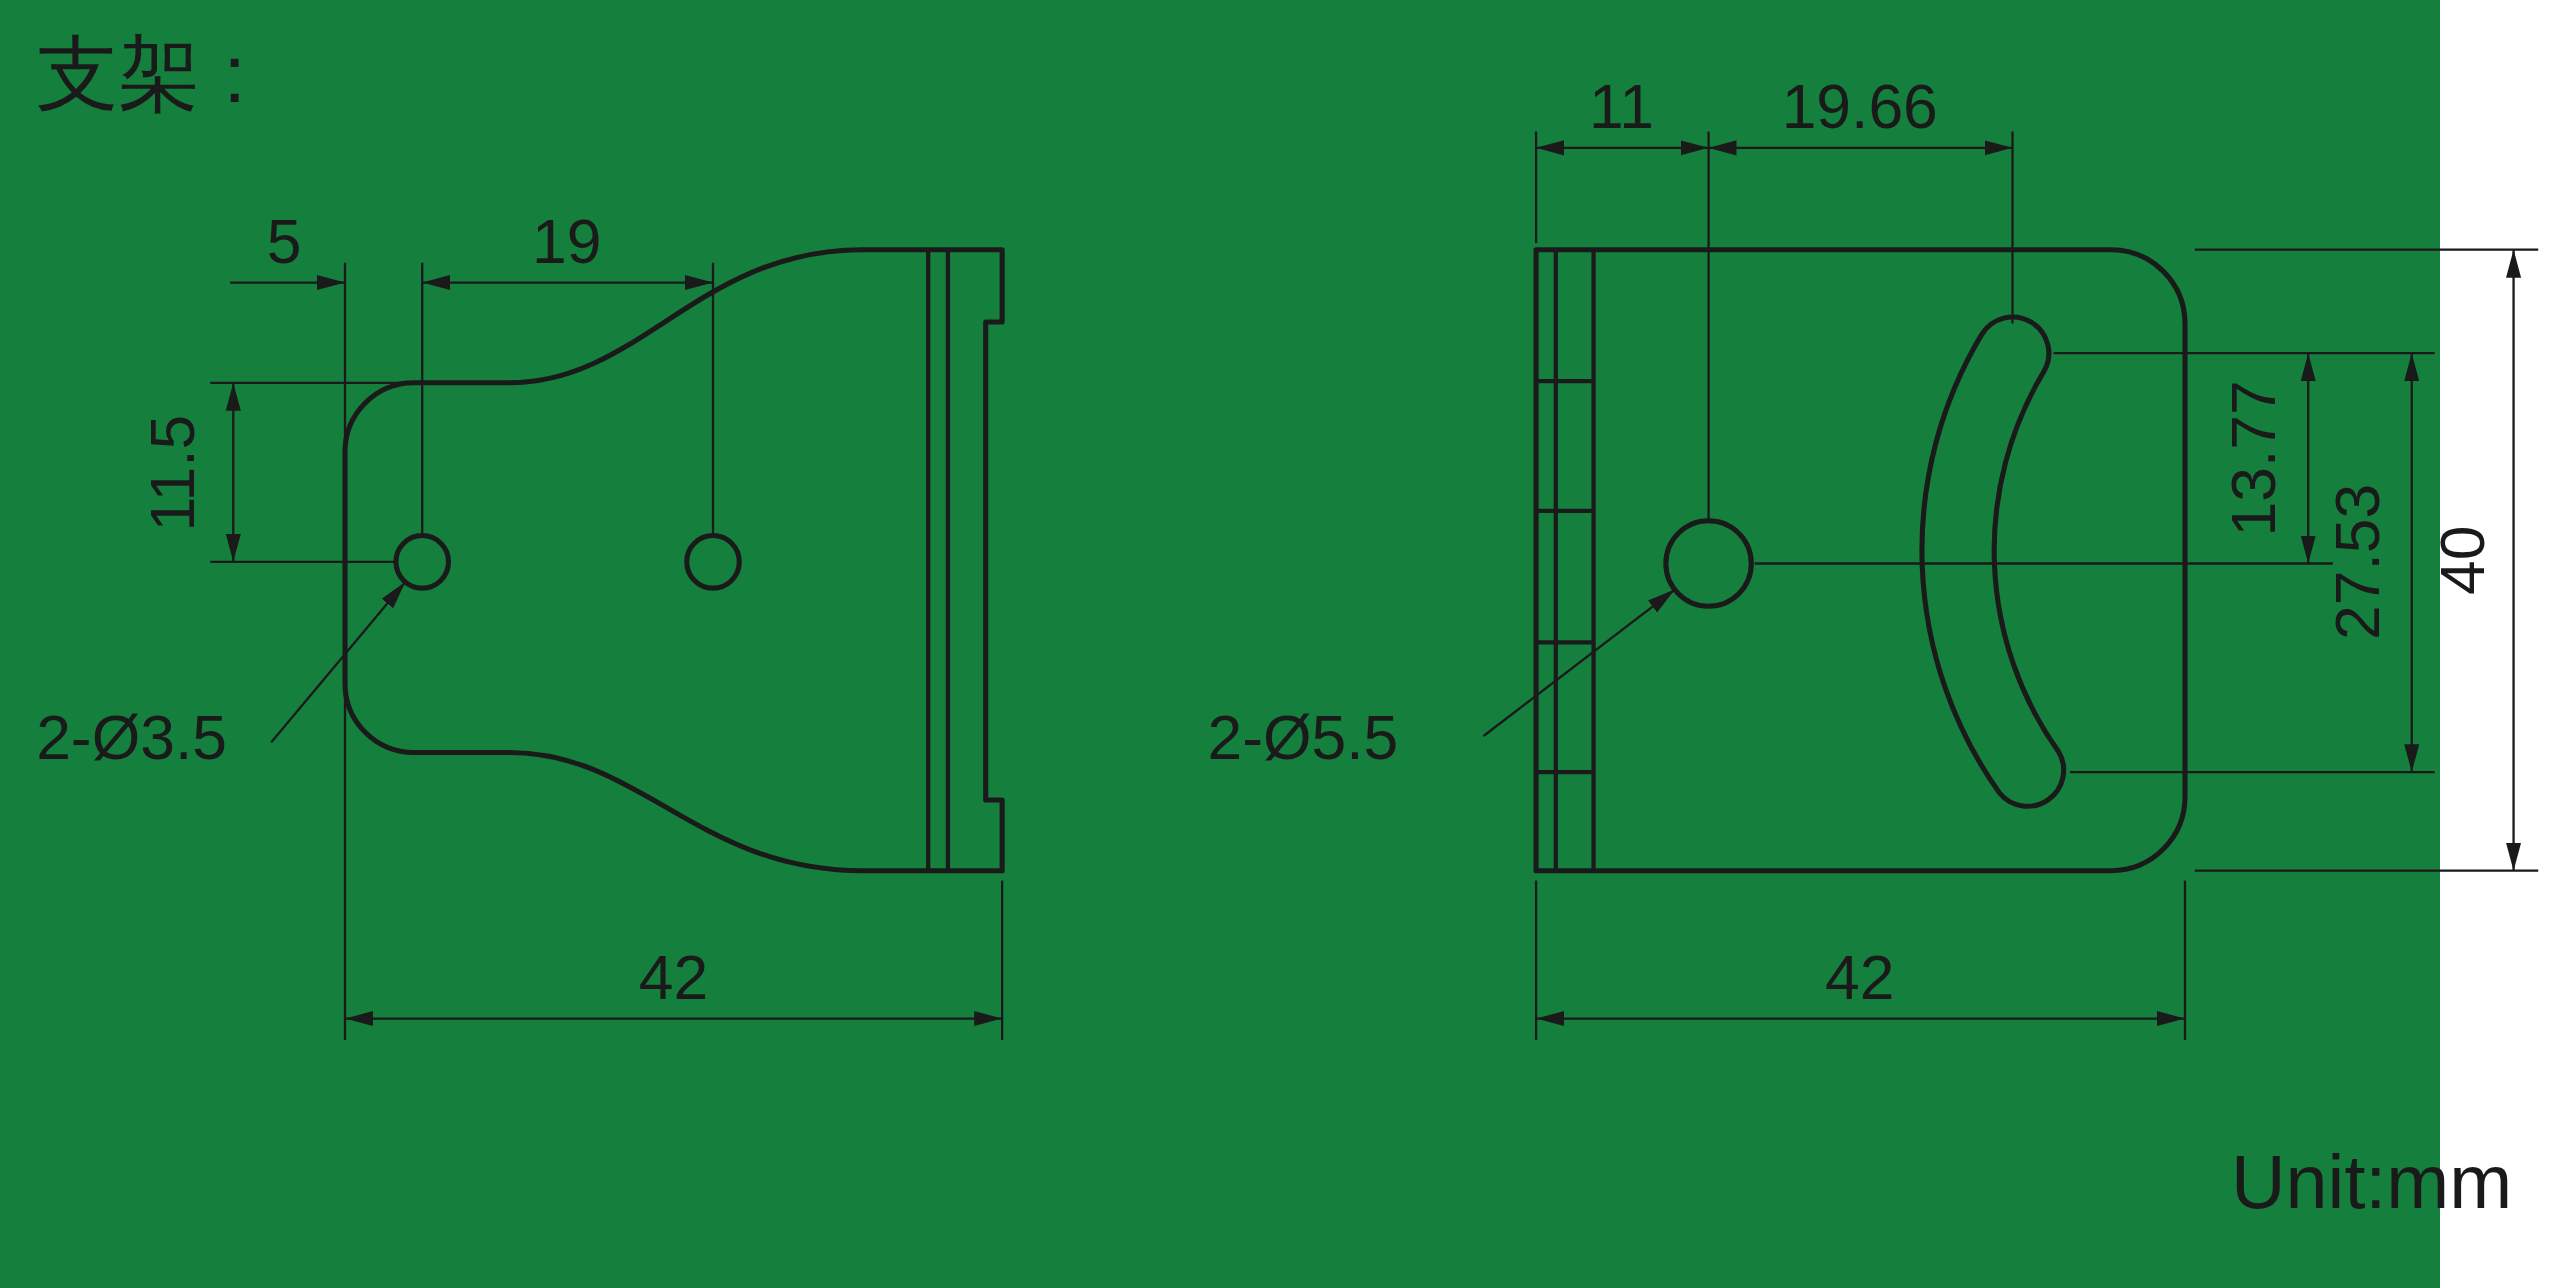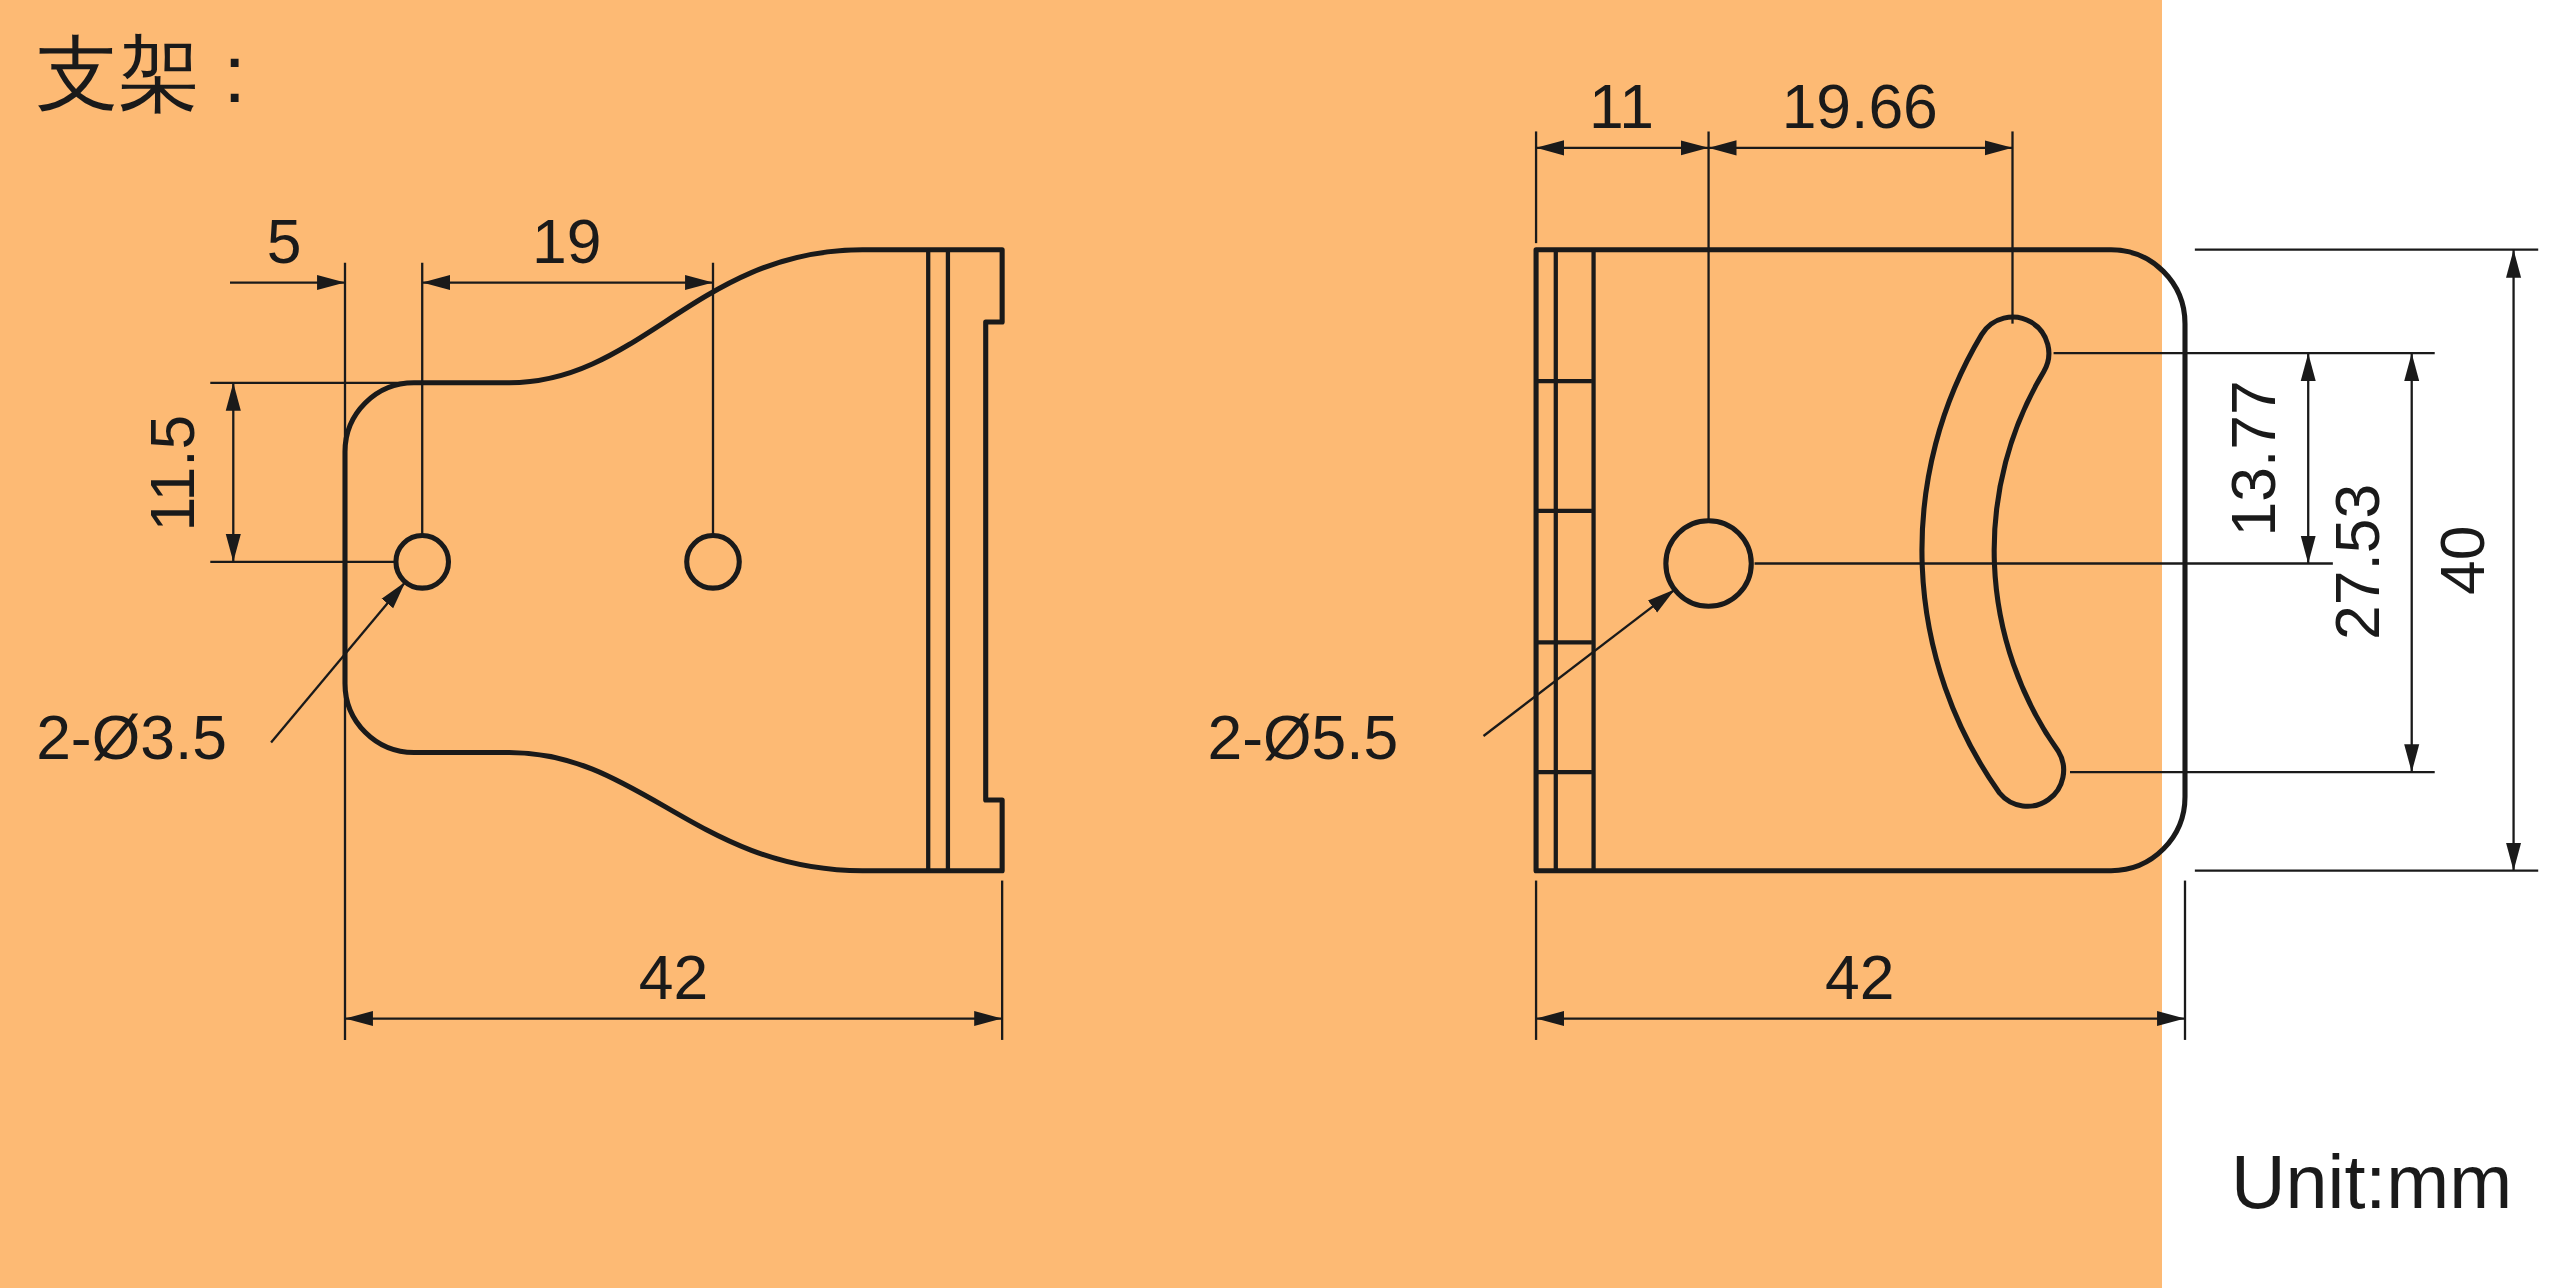--- a/index.html
+++ b/index.html
@@ -1,23 +1,23 @@
 <!DOCTYPE html>
 <html style="font-size:8.2px"><head>
 <meta charset="utf-8">
 <style>
   html, body {
     margin: 0;
     padding: 0;
     background: #ffffff;
   }
   .page {
-    width: 2162px;
+    width: 2440px;
     height: 1288px;
-    background: #fdba74;
+    background: #15803d;
     position: relative;
   }
   svg {
     display: block;
     width: 2576px;
     height: 1288px;
   }
   .outline {
     stroke: #1a1a1a;
     stroke-width: 3.1;

